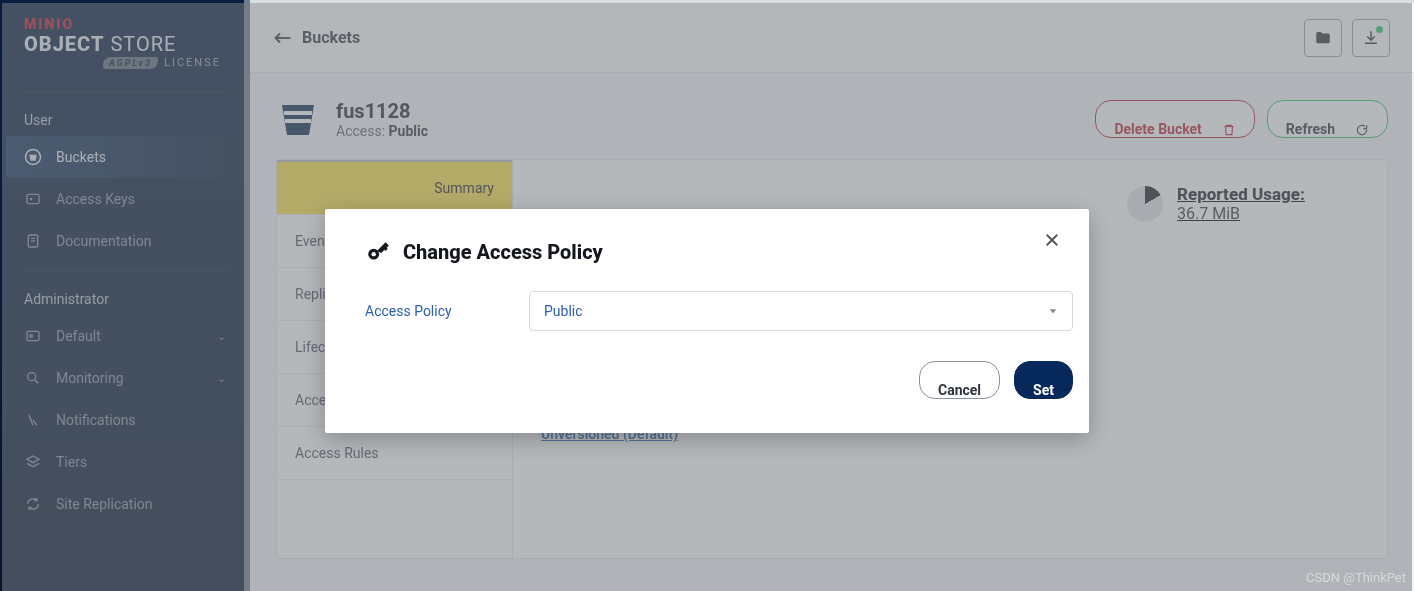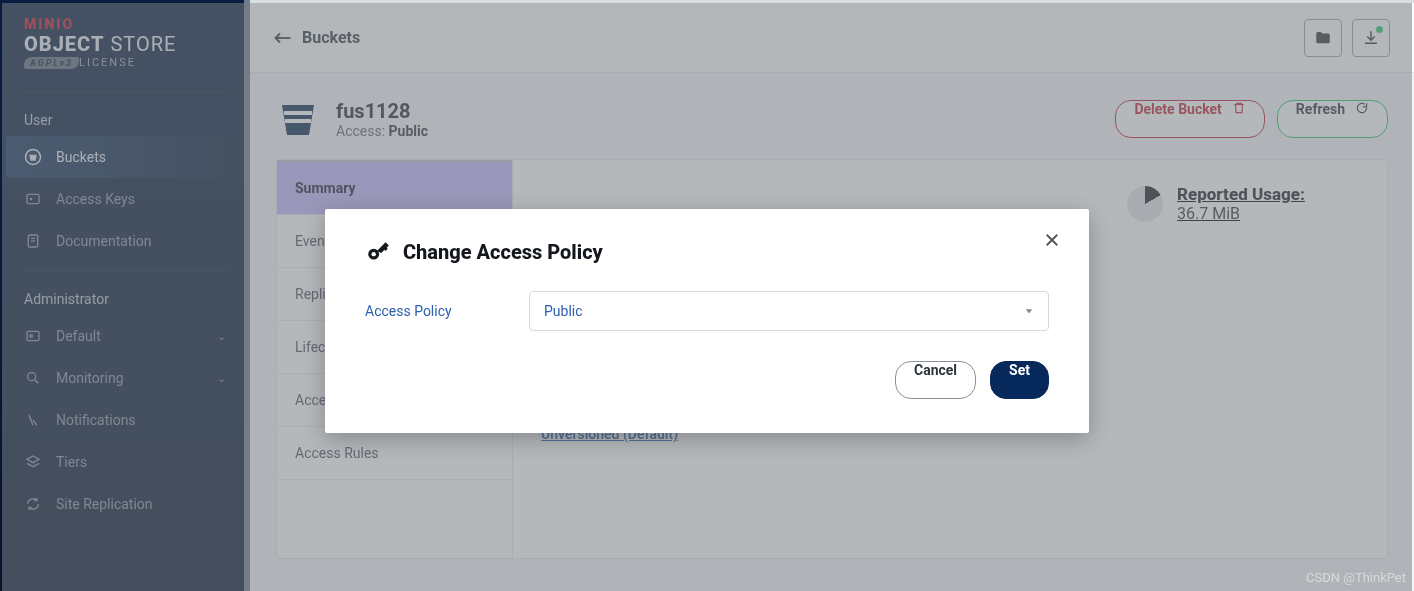--- a/index.html
+++ b/index.html
@@ -7,21 +7,21 @@
 
 .app { display: flex; width: 100%; height: 100%; position: relative; }
 
 
 .sidebar { width: 250px; background: linear-gradient(180deg, #071d3e 0%, #05152e 100%); color: #9aa5b5; display: flex; flex-direction: column; padding-top: 12px; position: relative; }
 .sidebar::after { content: ""; position: absolute; right: 0; top: 0; bottom: 0; width: 6px; background: rgba(180,190,205,0.6); }
 .logo-block { padding: 4px 29px 14px 24px; }
 .logo-line1 { color: #d11a2a; font-weight: 800; font-size: 14px; letter-spacing: 2px; }
 .logo-line2 { color: #e7ecf3; font-size: 20px; letter-spacing: 1px; }
 .logo-line2 .bold { font-weight: 800; }
-.logo-line3 { color: #9aa5b5; font-size: 11px; text-align: right; letter-spacing: 2px; display:flex; align-items:center; justify-content:flex-start; }
+.logo-line3 { color: #9aa5b5; font-size: 11px; text-align: right; letter-spacing: 2px; display:flex; align-items:center; justify-content:flex-end; gap:6px;}
 .logo-badge { display:inline-block; background:#5f6b7d; color:#0c1b33; font-size:9px; font-style:italic; padding:1px 6px; border-radius:8px 2px 8px 2px; font-weight:700;}
 .sidebar hr { border: none; border-top: 1px solid rgba(255,255,255,0.08); margin: 8px 24px; }
 .section-label { padding: 12px 24px 8px 24px; font-size: 14px; color: #b7c0ce; }
 .nav-item { display: flex; align-items: center; gap: 14px; padding: 12px 24px; font-size: 14px; color: #8594aa; cursor: pointer; }
 .nav-item.active { background: linear-gradient(90deg, rgba(23,54,94,0.9), rgba(12,32,58,0.3)); color: #e7ecf3; border-radius: 4px; margin: 0 6px; padding-left: 18px; }
 .nav-icon { width: 18px; height: 18px; display:inline-flex; align-items:center; justify-content:center; }
 .chev { margin-left: auto; font-size: 10px; }
 
 
 .main { flex: 1; background: #f3f4f6; display: flex; flex-direction: column; border-top: 3px solid #d9dde2; }
@@ -31,43 +31,43 @@
 .sq-btn { width: 38px; height: 38px; border: 1px solid #9aa1ab; border-radius: 4px; display:flex; align-items:center; justify-content:center; color:#333; cursor:pointer; position:relative;}
 .sq-btn .dot { position:absolute; top:6px; right:6px; width:7px; height:7px; background:#2bc76b; border-radius:50%; }
 
 .content { padding: 24px 26px; flex:1; overflow:hidden; }
 .bucket-header { display: flex; align-items: center; gap: 16px; margin-bottom: 18px; }
 .bucket-icon { width: 44px; height: 44px; }
 .bucket-title { font-size: 20px; font-weight: 700; color: #252b33; }
 .bucket-sub { font-size: 14px; color: #5c6470; }
 .bucket-sub .val { font-weight: 700; color: #2d343d; }
 .header-actions { margin-left: auto; display:flex; gap:12px; }
-.btn { height: 38px; padding: 0 18px; border-radius: 16px; font-size: 14px; font-weight: 700; display:flex; align-items:flex-start; gap:10px; cursor:pointer; }
+.btn { height: 38px; padding: 0 18px; border-radius: 16px; font-size: 14px; font-weight: 700; display:flex; align-items:flex-end; gap:20px; cursor:pointer; }
 .btn-danger { border: 1px solid #c02434; color: #c02434; background: #fff; }
 .btn-outline { border: 1px solid #22c55e; color: #2d343d; background: #fff; }
 
 .panel { display: flex; background: #fff; border: 1px solid #e5e7eb; border-radius: 4px; min-height: 400px; }
 .tab-col { width: 236px; border-right: 1px solid #e5e7eb; }
 .tab-item { padding: 18px 18px; font-size: 14px; color: #4a5260; border-bottom: 1px solid #e9ecef; cursor:pointer;}
-.tab-item.active { background: #c4b5fd; font-weight: 700; color: #1c2128; border-top: 2px solid #b9bfc7; }
+.tab-item.active { background: #fde047; font-weight: 400; color: #1c2128; border-top: 2px solid #b9bfc7; text-align: right; }
 .detail-col { flex: 1; padding: 24px 28px; }
 .detail-right { width: 280px; padding: 24px 20px; }
 .section-h { font-size: 18px; font-weight: 800; color: #1c2128; margin: 10px 0 6px 0; }
 .kv-label { font-size: 15px; font-weight: 700; color: #1c2128; display:flex; align-items:center; gap:10px;}
 .link-val { color: #2b5fb0; text-decoration: underline; font-size: 14px; font-weight:600; }
 .add-tag { display:inline-flex; align-items:center; gap:6px; border:1px solid #9aa1ab; border-radius: 16px; padding: 4px 14px; font-size: 13px; color:#2d343d; cursor:pointer;}
 .usage-row { display:flex; align-items:center; gap:14px;text-decoration:underline; }
 .usage-pie { width:36px; height:36px; border-radius:50%; background: conic-gradient(#1c2128 0 60deg, #e2e5e9 60deg 360deg); }
 .usage-title { font-size: 17px; font-weight:800; color:#1c2128; }
 .usage-val { font-size: 16px; color:#2d343d; }
 .disabled-link { color:#2b5fb0; text-decoration:underline; font-weight:600; font-size:14px;}
 
 
 .overlay { position: absolute; inset: 3px 2px 0 2px; background: rgba(120,125,132,0.55); display:flex; align-items:flex-start; justify-content:center; }
-.modal { width: 764px; background: #fff; border-radius: 2px; margin-top: 206px; padding: 30px 40px 34px 40px; position: relative; box-shadow: 0 6px 22px rgba(0,0,0,0.25);}
+.modal { width: 764px; background: #fff; border-radius: 2px; margin-top: 206px; padding: 30px 16px 34px 40px; position: relative; box-shadow: 0 6px 22px rgba(0,0,0,0.25);}
 .modal-close { position:absolute; top:22px; right:28px; cursor:pointer; color:#555; }
 .modal-title { display:flex; align-items:center; gap:12px; font-size: 20px; font-weight:800; color:#14181e; margin-bottom: 26px;}
 .modal-row { display:flex; align-items:center; gap: 24px; margin-bottom: 30px;}
 .modal-label { width: 140px; color:#2b5fb0; font-size: 14px; }
 .select { flex:1; height: 40px; border:1px solid #d5d9df; border-radius:4px; padding: 0 14px; display:flex; align-items:center; justify-content:space-between; color:#2b5fb0; font-size:14px; cursor:pointer;}
 .modal-actions { display:flex; justify-content:flex-end; gap:14px; }
 .btn-cancel { border:1px solid #8a919b; background:#fff; color:#2d343d; }
 .btn-primary { background:#07285a; color:#fff; border:1px solid #07285a; }
 
 .watermark { position:absolute; bottom:6px; right:8px; color:#d7dadf; font-size:13px; }

